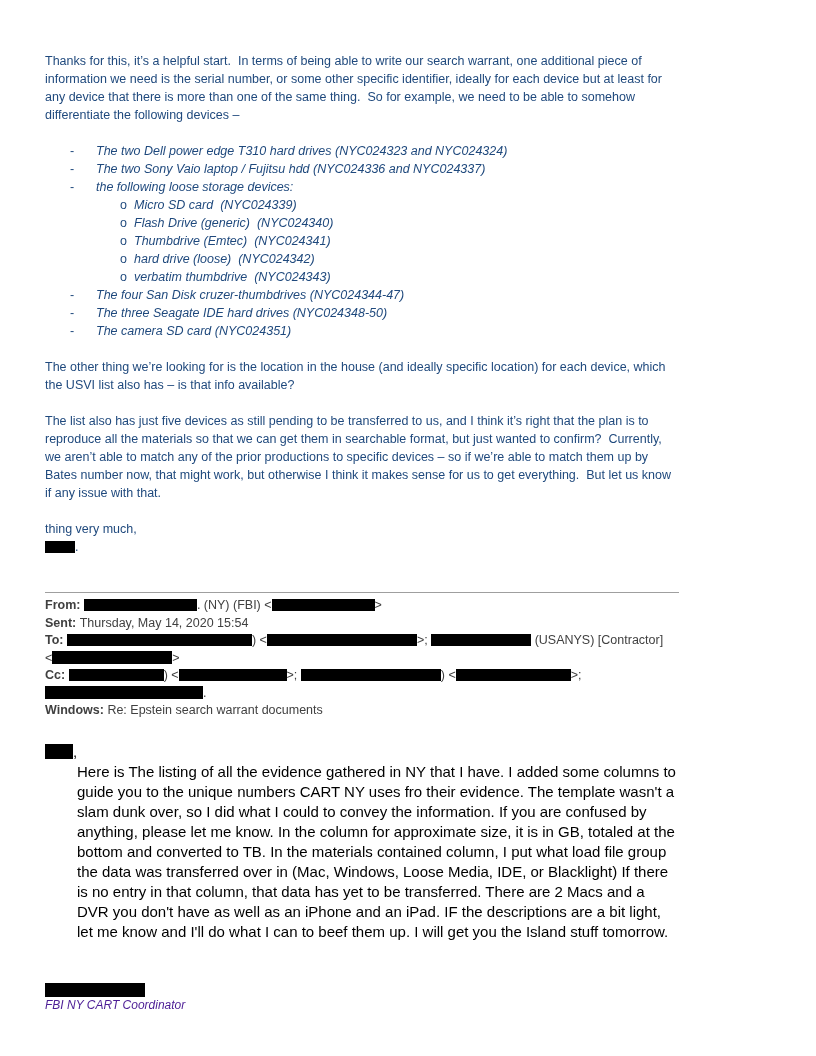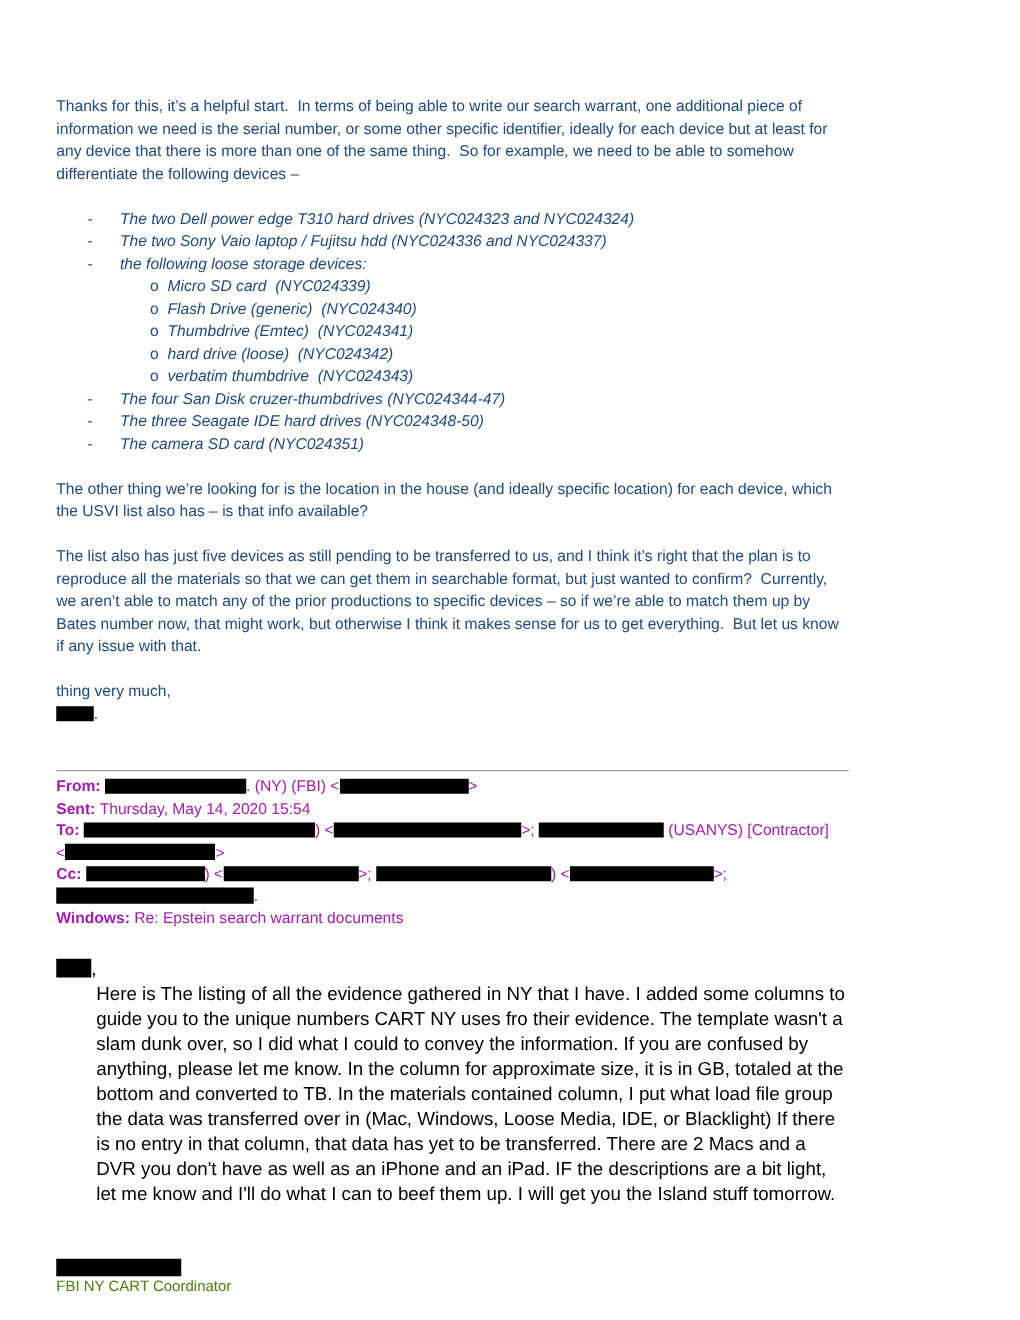--- a/index.html
+++ b/index.html
@@ -1,43 +1,43 @@
 <!DOCTYPE html>
 <html><head>
 <meta charset="utf-8">
 <style>
   * { margin:0; padding:0; box-sizing:border-box; }
   html,body { background:#ffffff; }
   body { width:816px; height:1056px; font-family:"Liberation Sans", sans-serif; }
-  .page { width:724px; height:1056px; padding:76px 45px 0 45px; background:#ffffff; overflow:hidden; }
+  .page { width:724px; height:1056px; padding:52px 45px 0 45px; background:#ffffff; overflow:hidden; }
 
   .blue { color:#1F497D; font-size:12.5px; line-height:18px; white-space:pre-wrap; }
   .para { margin-bottom:18px; }
 
   .bullets { margin-bottom:18px; }
   .bullet-row { display:flex; }
   .bullet-row .btext { white-space:pre-wrap;font-style:italic; }
   .lvl1 { padding-left:25px; }
   .lvl1 .marker { width:26px; flex:none; }
   .lvl2 { padding-left:75px; }
   .lvl2 .marker { width:14px; flex:none; }
 
   .redact { display:inline-block; background:#000000; height:1em; vertical-align:-2px; }
 
   .divider { border:none; border-top:1px solid #9f9f9f; margin:36px 0 4px 0; }
 
-  .hdr { color:#a21caf; font-size:12.5px; line-height:17.5px; }
+  .hdr { color:#404040; font-size:12.5px; line-height:17.5px; }
   .hdr-line { white-space:pre-wrap; }
   .bold { font-weight:bold; }
 
   .body-block { color:#000000; font-size:15px; line-height:20px; }
   .salutation { margin-top:22px; white-space:pre-wrap; }
   .body-para { white-space:pre-wrap;margin-left:32px; }
 
-  .signoff { margin-top:40px; color:#4d7c0f; }
+  .signoff { margin-top:40px; color:#4c1d95;font-style:italic; }
   .signoff-redact-line { line-height:16px; font-size:14px; }
   .signoff-title { font-size:12px; line-height:15px; }
 </style>
 </head>
 <body>
 
 <div class="page">
 
   <div class="blue para">Thanks for this, it’s a helpful start.  In terms of being able to write our search warrant, one additional piece of information we need is the serial number, or some other specific identifier, ideally for each device but at least for any device that there is more than one of the same thing.  So for example, we need to be able to somehow differentiate the following devices –</div>
 

